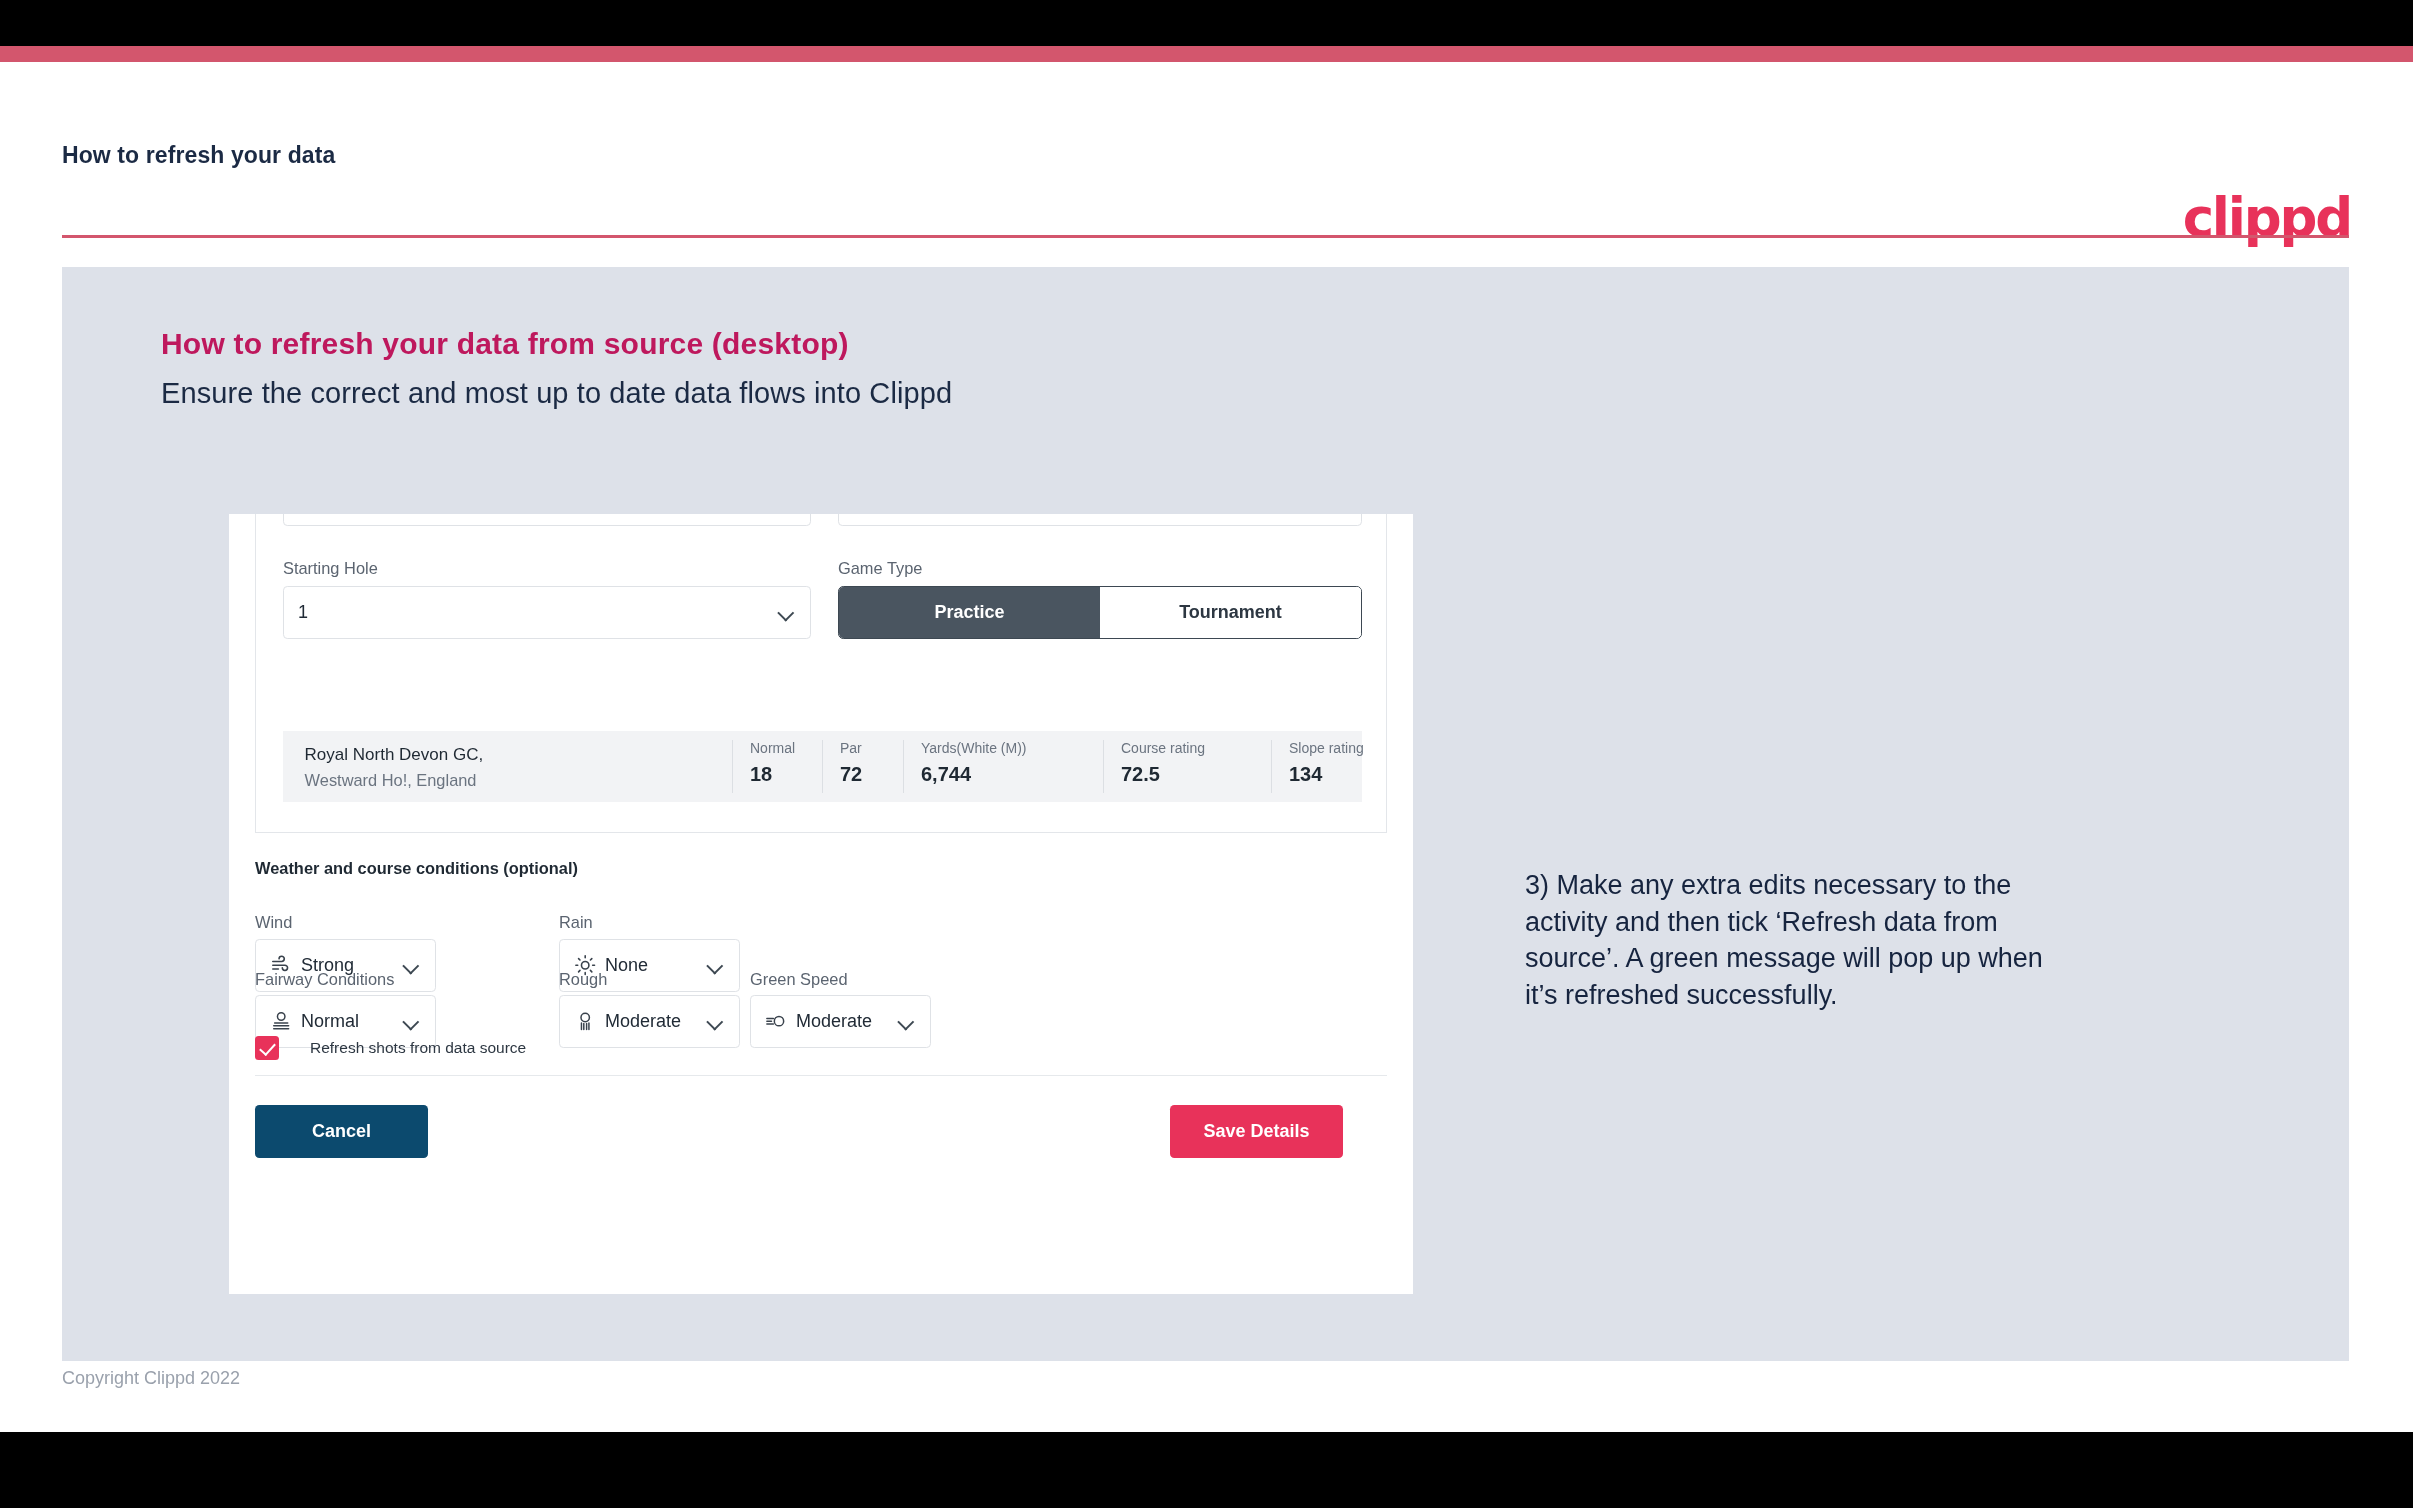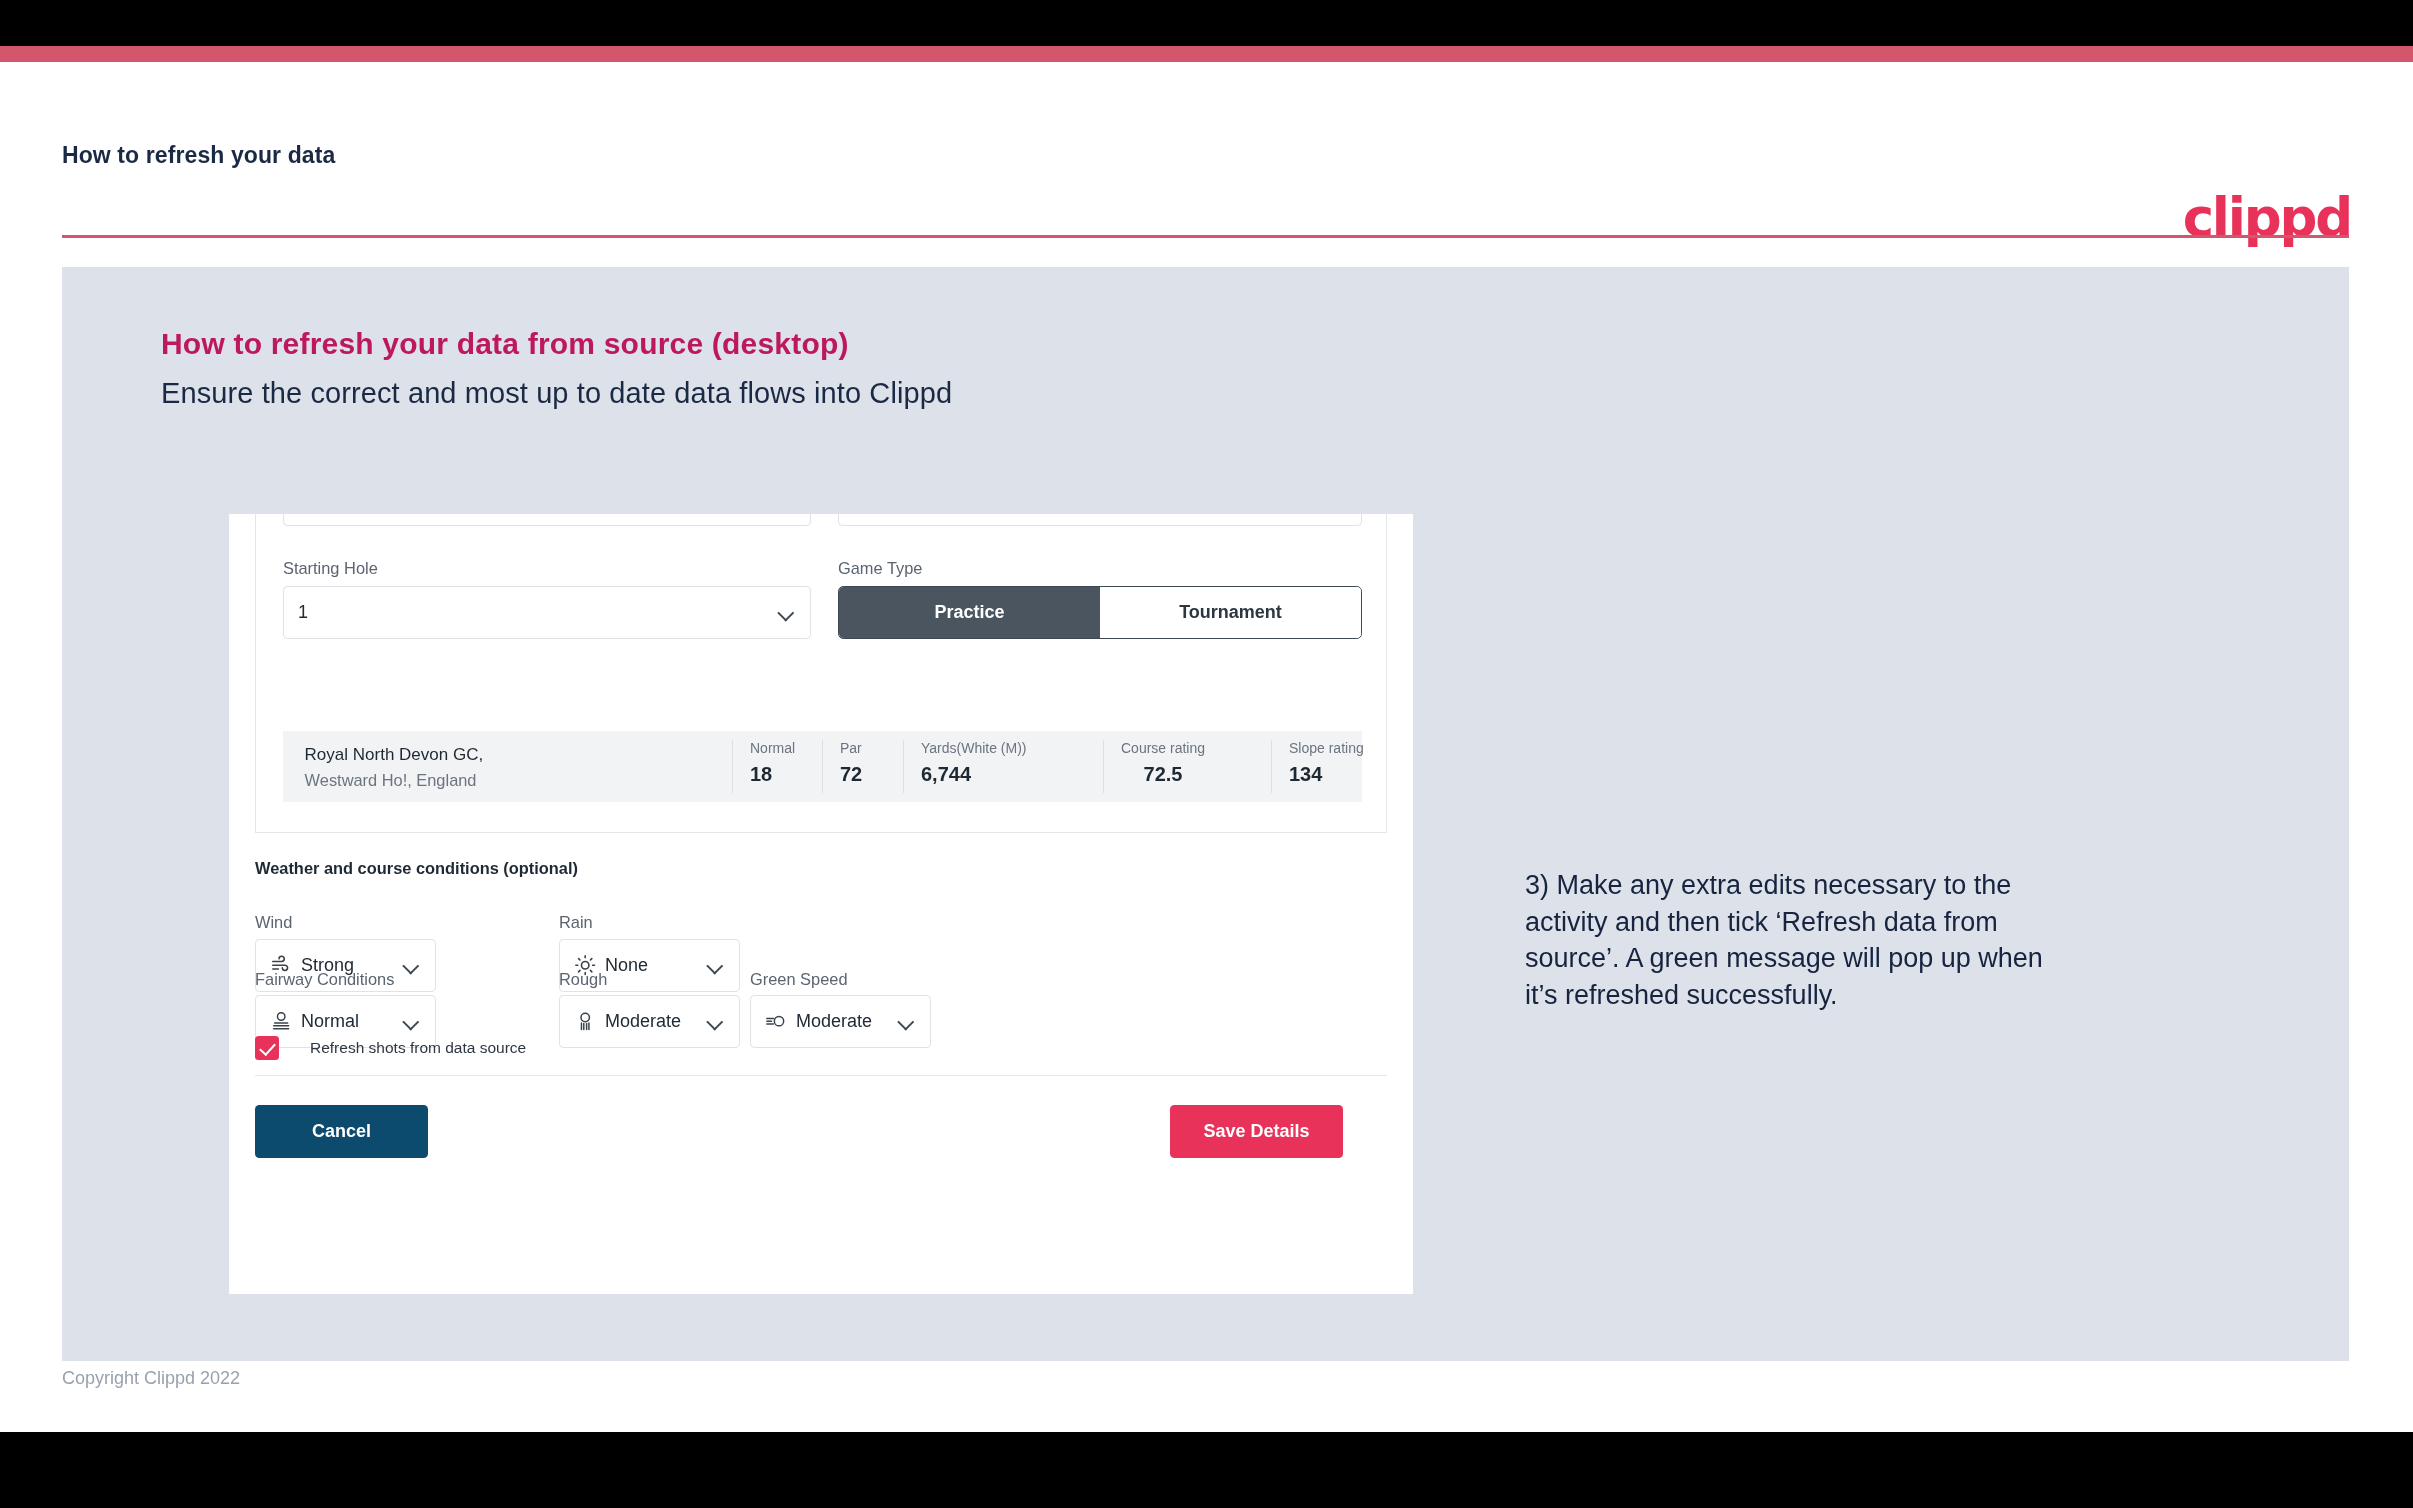--- a/index.html
+++ b/index.html
@@ -196,21 +196,21 @@
             <div class="stat-val">18</div>
           </div>
           <div class="stat" style="left:539px;">
             <div class="stat-label">Par</div>
             <div class="stat-val">72</div>
           </div>
           <div class="stat" style="left:620px;">
             <div class="stat-label">Yards(White (M))</div>
             <div class="stat-val">6,744</div>
           </div>
-          <div class="stat" style="left:820px;text-align:center;">
+          <div class="stat" style="left:820px;">
             <div class="stat-label">Course rating</div>
             <div class="stat-val">72.5</div>
           </div>
           <div class="stat" style="left:988px;">
             <div class="stat-label">Slope rating</div>
             <div class="stat-val">134</div>
           </div>
         </div>
       </div>
 

